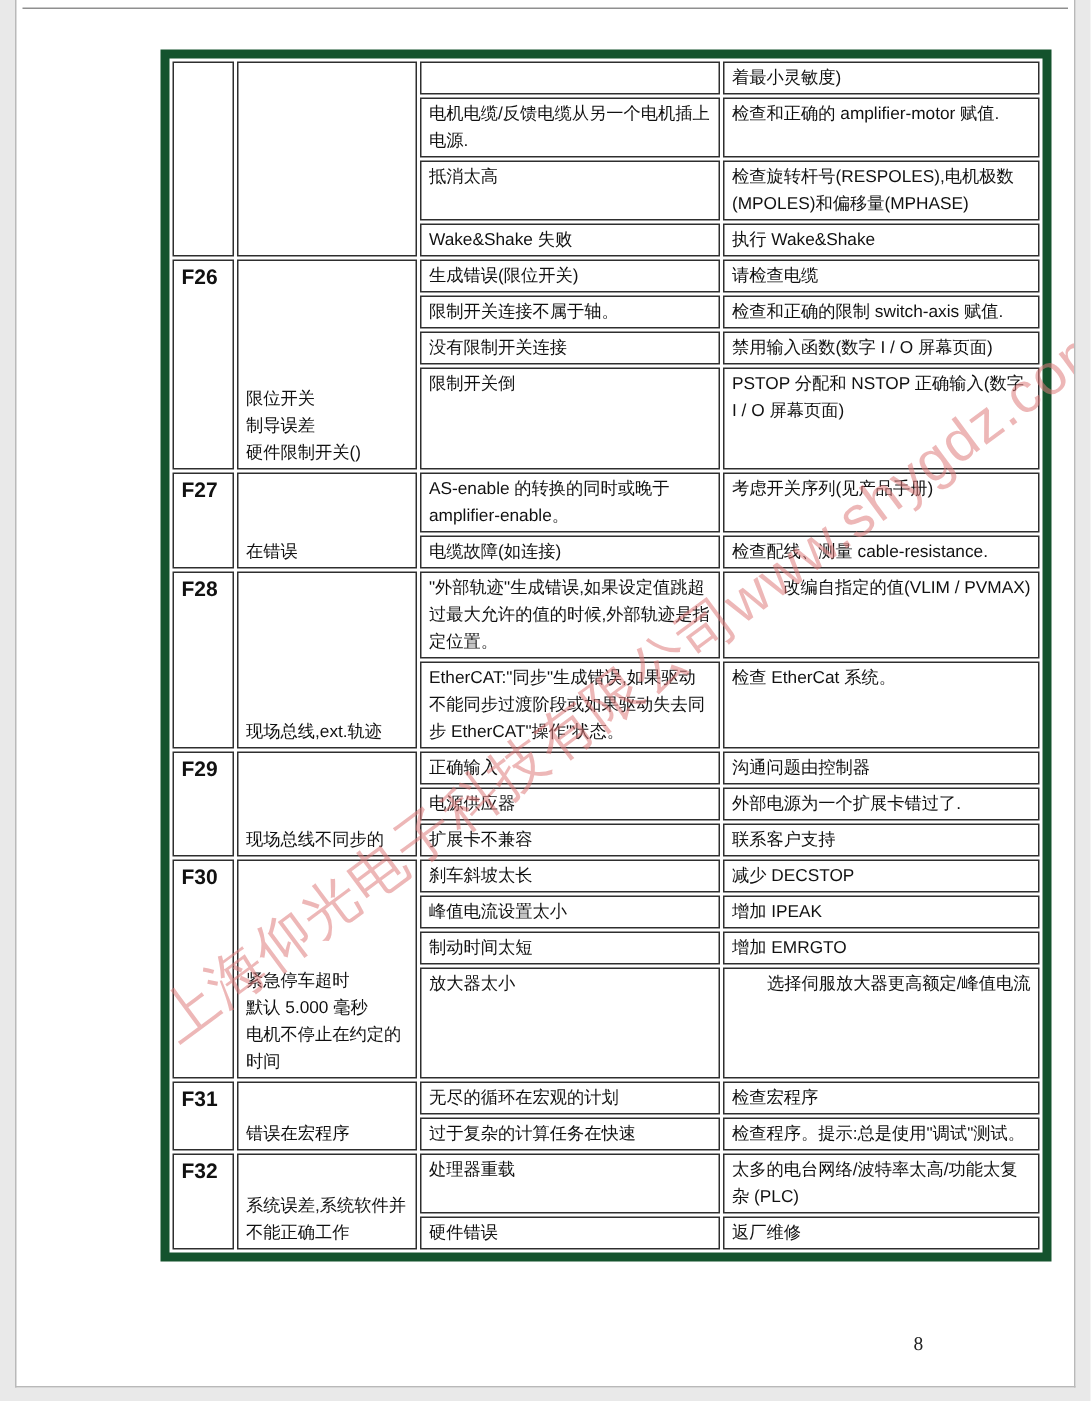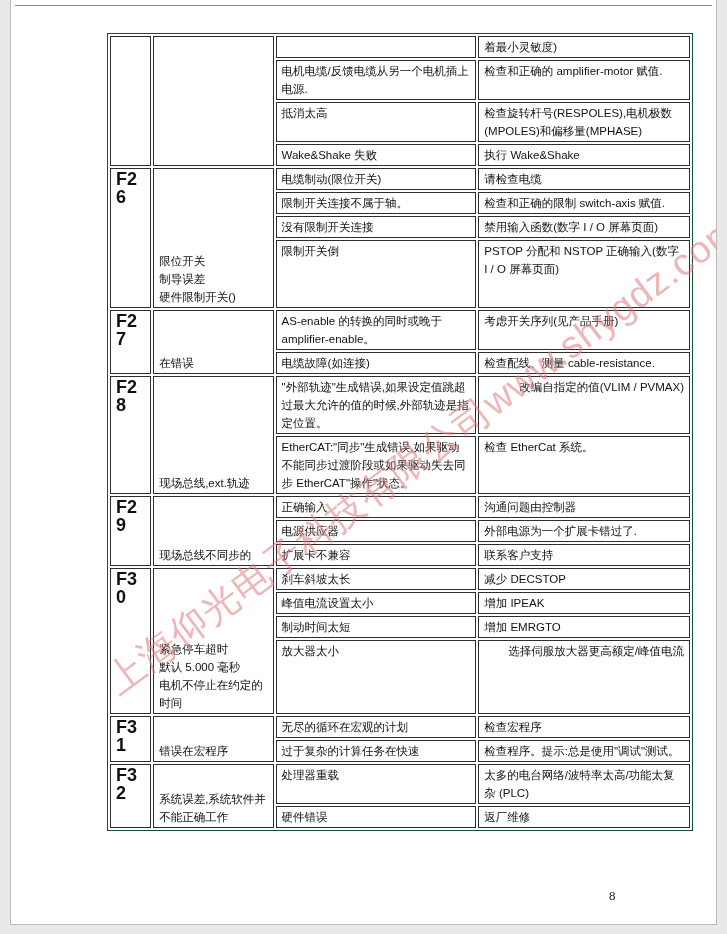--- a/index.html
+++ b/index.html
@@ -22,32 +22,32 @@
   .watermark{
     position:absolute;left:100px;top:660px;
     transform:rotate(-36.5deg);transform-origin:0 50%;
     font-size:38px;letter-spacing:1px;white-space:nowrap;
     color:rgba(222,124,124,0.55);
     pointer-events:none;z-index:3;
   }
   .fault-table{position:absolute;left:96px;top:33px;z-index:2;}
   table{
     border-collapse:separate;border-spacing:2px;
-    border:1px solid #14532d;
+    border:6px solid #14532d;
     table-layout:fixed;width:586px;background:#fff;
   }
   td{
     box-sizing:border-box;
     border:1px solid #2e2e2e;
     vertical-align:top;
     padding:1px 5px;
     font-size:11.5px;line-height:18px;color:#111;
     word-break:break-word;
   }
-  td.code div{font-weight:bold;font-size:18px;}
+  td.code div{font-weight:bold;font-size:14px;}
   td.desc{position:relative;}
   .desc-wrap{
     position:absolute;top:1px;bottom:1px;left:5px;right:5px;
     display:flex;flex-direction:column;justify-content:flex-end;
   }
   .cellpad{min-height:16px;}
   .page-number{
     position:absolute;left:598px;top:888px;
     font-family:"Liberation Serif","DejaVu Serif",serif;
     font-size:13px;color:#222;
@@ -117,21 +117,21 @@
                 <div>
                   <div>限位开关</div>
                   <div>制导误差</div>
                 </div>
                 <div>
                   <div>硬件限制开关()</div>
                 </div>
               </div>
             </td>
             <td>
-              <div class="cellpad">电缆制动(限位开关)</div>
+              <div class="cellpad">生成错误(限位开关)</div>
             </td>
             <td>
               <div class="cellpad">请检查电缆</div>
             </td>
           </tr>
           <tr>
             <td>
               <div class="cellpad">限制开关连接不属于轴。</div>
             </td>
             <td>

